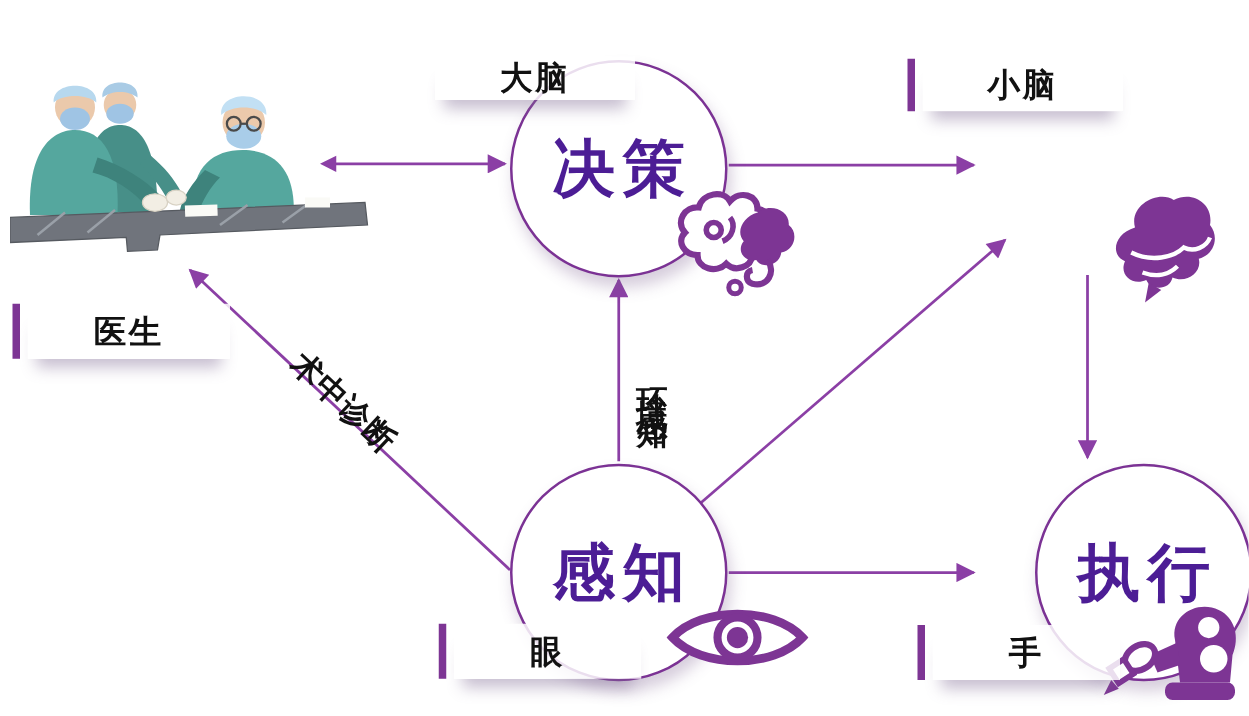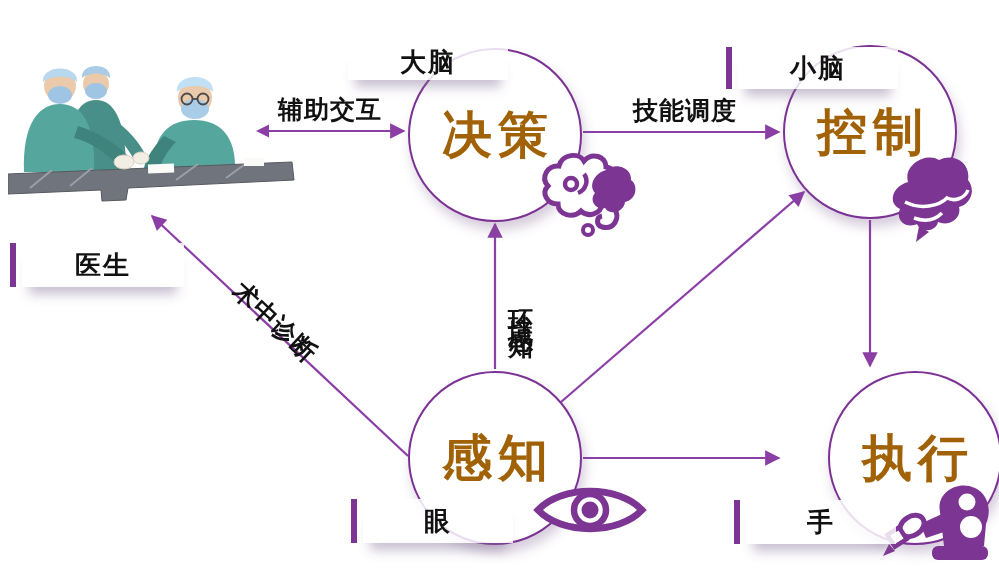--- a/index.html
+++ b/index.html
@@ -3,21 +3,21 @@
 <meta charset="utf-8">
 <style>
   html,body{margin:0;padding:0;background:#fff;}
   .stage{position:relative;width:999px;height:573px;background:#fff;overflow:hidden;
          font-family:"Liberation Sans","DejaVu Sans",sans-serif;}
   .edges{position:absolute;left:0;top:0;z-index:1;}
   .node{position:absolute;width:174px;height:174px;border-radius:50%;
         background:#fff;border:2.5px solid #7B3294;box-sizing:border-box;
         display:flex;align-items:center;justify-content:center;z-index:2;
         box-shadow:3px 8px 12px rgba(118,88,138,.30);}
-  .node-label{font-size:50px;font-weight:bold;color:#a16207;letter-spacing:6px;text-indent:6px;}
+  .node-label{font-size:50px;font-weight:bold;color:#4c1d95;letter-spacing:6px;text-indent:6px;}
   .icon{position:absolute;z-index:3;}
   .tag{position:absolute;display:flex;align-items:stretch;z-index:4;}
   .tag-bar{width:6px;background:#7D3594;margin-right:6px;}
   .tag-card{background:rgba(255,255,255,.84);display:flex;align-items:center;justify-content:center;
             box-shadow:0 14px 12px -7px rgba(130,110,150,.45);}
   .tag-label{font-size:26px;font-weight:bold;color:#111;letter-spacing:2px;}
   .edge-label{position:absolute;z-index:4;font-size:25px;font-weight:bold;color:#111;
               text-align:center;letter-spacing:1px;white-space:nowrap;}
   .edge-label.vertical{writing-mode:vertical-rl;letter-spacing:8px;}
   .edge-label.rotated{transform:translate(-50%,-50%) rotate(43deg);}
@@ -41,23 +41,20 @@
       <line x1="408" y1="456" x2="152" y2="216" marker-end="url(#ah)"></line>
       <line x1="583" y1="458" x2="779" y2="458" marker-end="url(#ah)"></line>
       <line x1="561" y1="402" x2="804" y2="192" marker-end="url(#ah)"></line>
       <line x1="870" y1="220" x2="870" y2="366" marker-end="url(#ah)"></line>
     </g>
     <polygon points="256,131 269,124.5 269,137.5" fill="#8B3FA5"></polygon>
   </svg>
 
   <div class="node" style="left:408px;top:48px;">
     <span class="node-label">决策</span>
-  </div>
-  <div class="node" style="left:783px;top:45px;">
-    <span class="node-label">控制</span>
   </div>
   <div class="node" style="left:408px;top:371px;">
     <span class="node-label">感知</span>
   </div>
   <div class="node" style="left:828px;top:371px;">
     <span class="node-label">执行</span>
   </div>
 
   <svg class="icon" style="left:526px;top:146px;" width="114" height="92" viewBox="0 0 114 92">
     <path d="M33,20 C36,8 53,6 58,15 C66,6 80,10 80,21 C91,23 94,35 86,42 C92,50 85,60 76,58 C75,68 62,72 55,65 C47,73 32,69 32,58 C21,58 15,47 22,40 C14,31 22,19 33,20 Z" fill="#fff" stroke="#7D3594" stroke-width="5"></path>
@@ -116,22 +113,20 @@
       <span class="tag-label">眼</span>
     </div>
   </div>
   <div class="tag" style="left:734px;top:500px;height:44px;">
     <div class="tag-bar"></div>
     <div class="tag-card" style="width:150px;">
       <span class="tag-label">手</span>
     </div>
   </div>
 
-  <div class="edge-label" style="left:268px;top:93px;width:124px;">辅助交互</div>
-  <div class="edge-label" style="left:623px;top:94px;width:124px;">技能调度</div>
   <div class="edge-label vertical" style="left:505px;top:238px;height:136px;">环境感知</div>
   <div class="edge-label rotated" style="left:275px;top:322px;">术中诊断</div>
 
   <svg class="surgeons" width="296" height="200" viewBox="0 0 296 200">
     <g>
       <path d="M60,142 C58,88 72,72 88,72 C104,72 118,88 118,142 Z" fill="#478F88"></path>
       <circle cx="88" cy="56" r="13" fill="#EBC9AB"></circle>
       <ellipse cx="88" cy="63" rx="11" ry="8" fill="#9FC4E4"></ellipse>
       <path d="M74,50 C72,34 104,34 102,50 C95,44 81,44 74,50 Z" fill="#A9CBE5"></path>
     </g>

